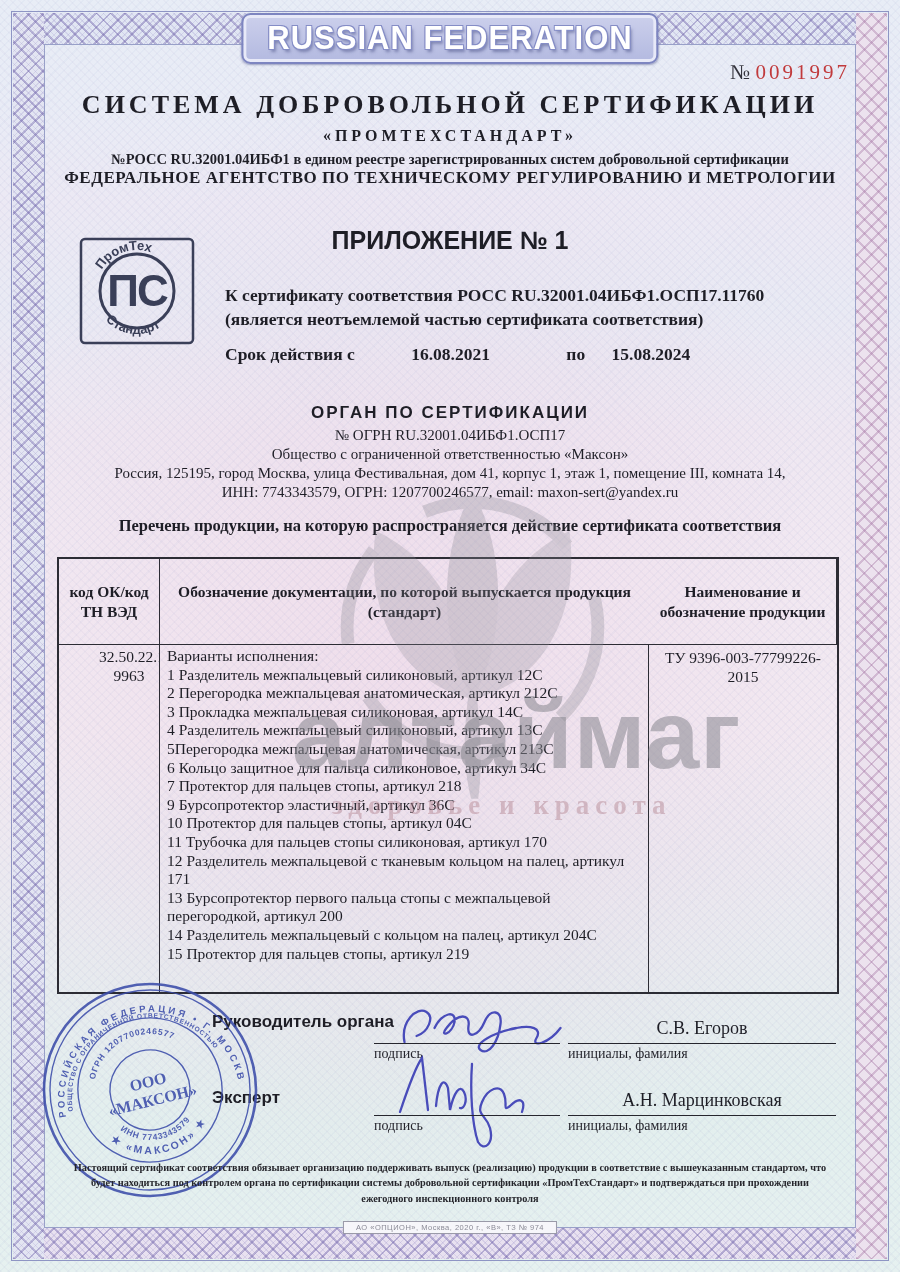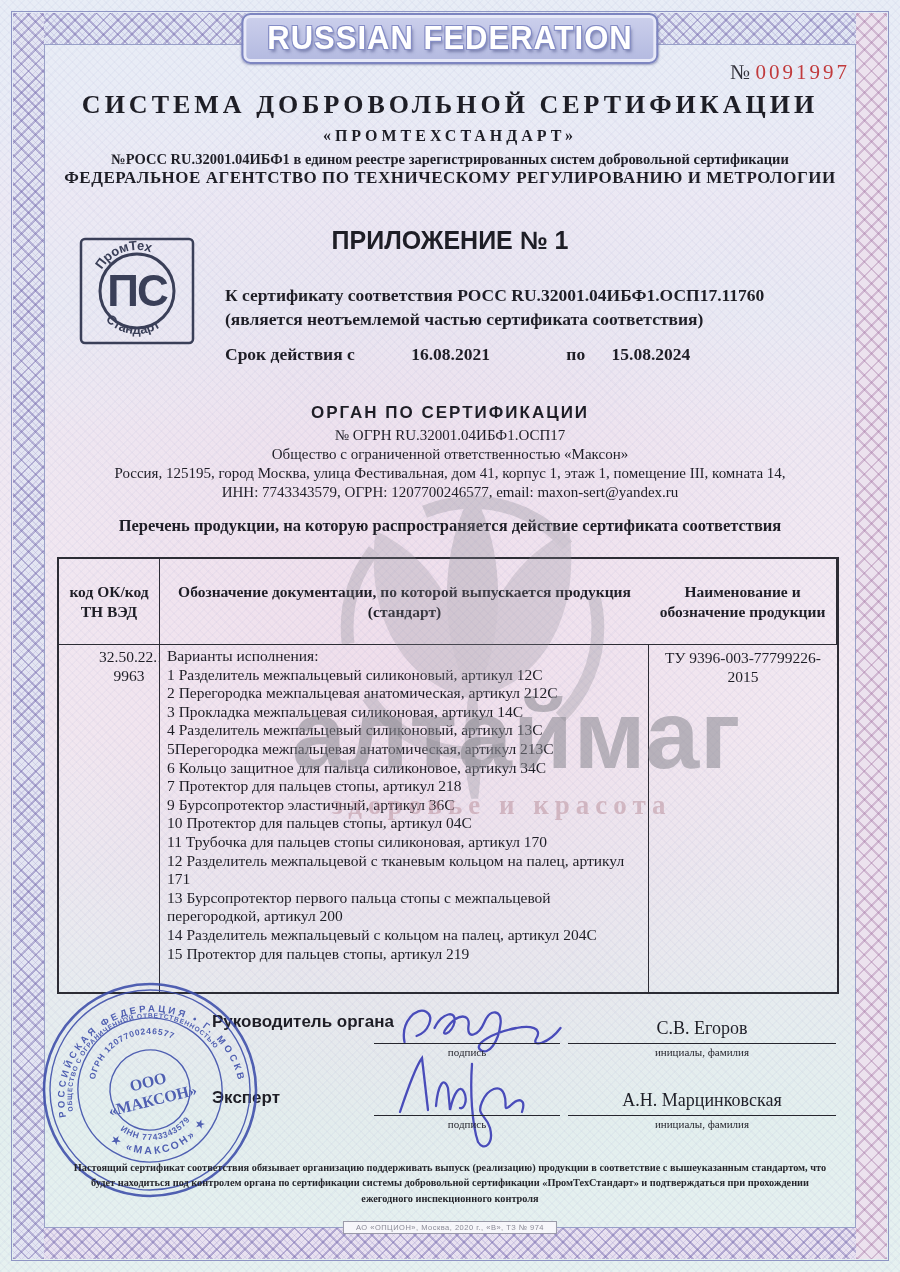--- a/index.html
+++ b/index.html
@@ -78,21 +78,21 @@
   .wm-flower{left:330px;top:468px;width:285px;height:335px;opacity:.30;}
   .wm-brand{left:292px;top:686px;font-family:"Liberation Sans",sans-serif;font-weight:bold;
     font-size:97px;color:#84848c;opacity:.52;letter-spacing:1px;line-height:1;}
   .wm-slogan{left:332px;top:790px;font-size:27px;color:#b2838f;opacity:.45;letter-spacing:6px;font-weight:bold;}
   
   .sig-label{font-family:"Liberation Sans",sans-serif;font-weight:800;font-size:17px;}
   .lab1{left:212px;top:1012px;} .lab2{left:212px;top:1088px;}
   .sigline{border-top:1.5px solid #26262e;height:0;}
   .l1a{left:374px;top:1043px;width:186px;} .l1b{left:568px;top:1043px;width:268px;}
   .l2a{left:374px;top:1115px;width:186px;} .l2b{left:568px;top:1115px;width:268px;}
-  .sigcap{font-size:11px;text-align:center;color:#26262e;}
+  .sigcap{font-size:14px;color:#26262e;}
   .c1a{left:374px;top:1046px;width:186px;} .c1b{left:568px;top:1046px;width:268px;}
   .c2a{left:374px;top:1118px;width:186px;} .c2b{left:568px;top:1118px;width:268px;}
   .sig-name{font-size:18px;text-align:center;}
   .n1{left:568px;top:1018px;width:268px;} .n2{left:568px;top:1090px;width:268px;}
   .autograph{stroke:#3c3fb6;stroke-width:2.3;fill:none;stroke-linecap:round;opacity:.92;}
   .ag1{left:388px;top:998px;width:185px;height:62px;}
   .ag2{left:392px;top:1050px;width:150px;height:100px;}
   
   .stamp{left:34px;top:974px;width:232px;height:232px;transform:rotate(-14deg);opacity:.88;}
   .s-ring{fill:none;stroke:#3c4daa;stroke-width:1.4;}

